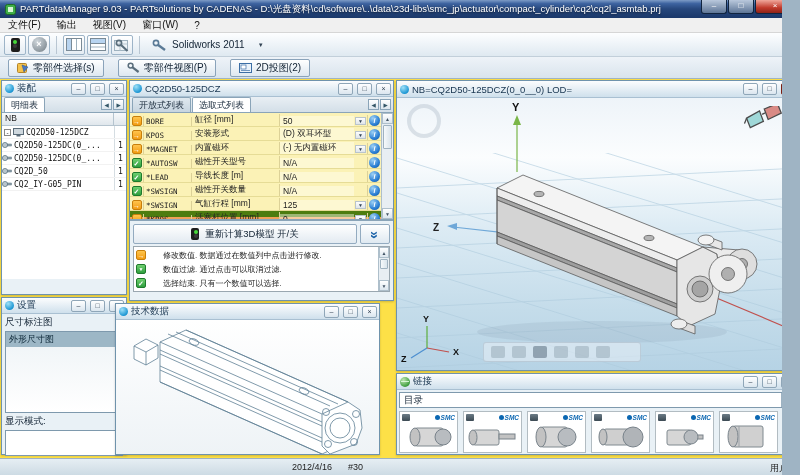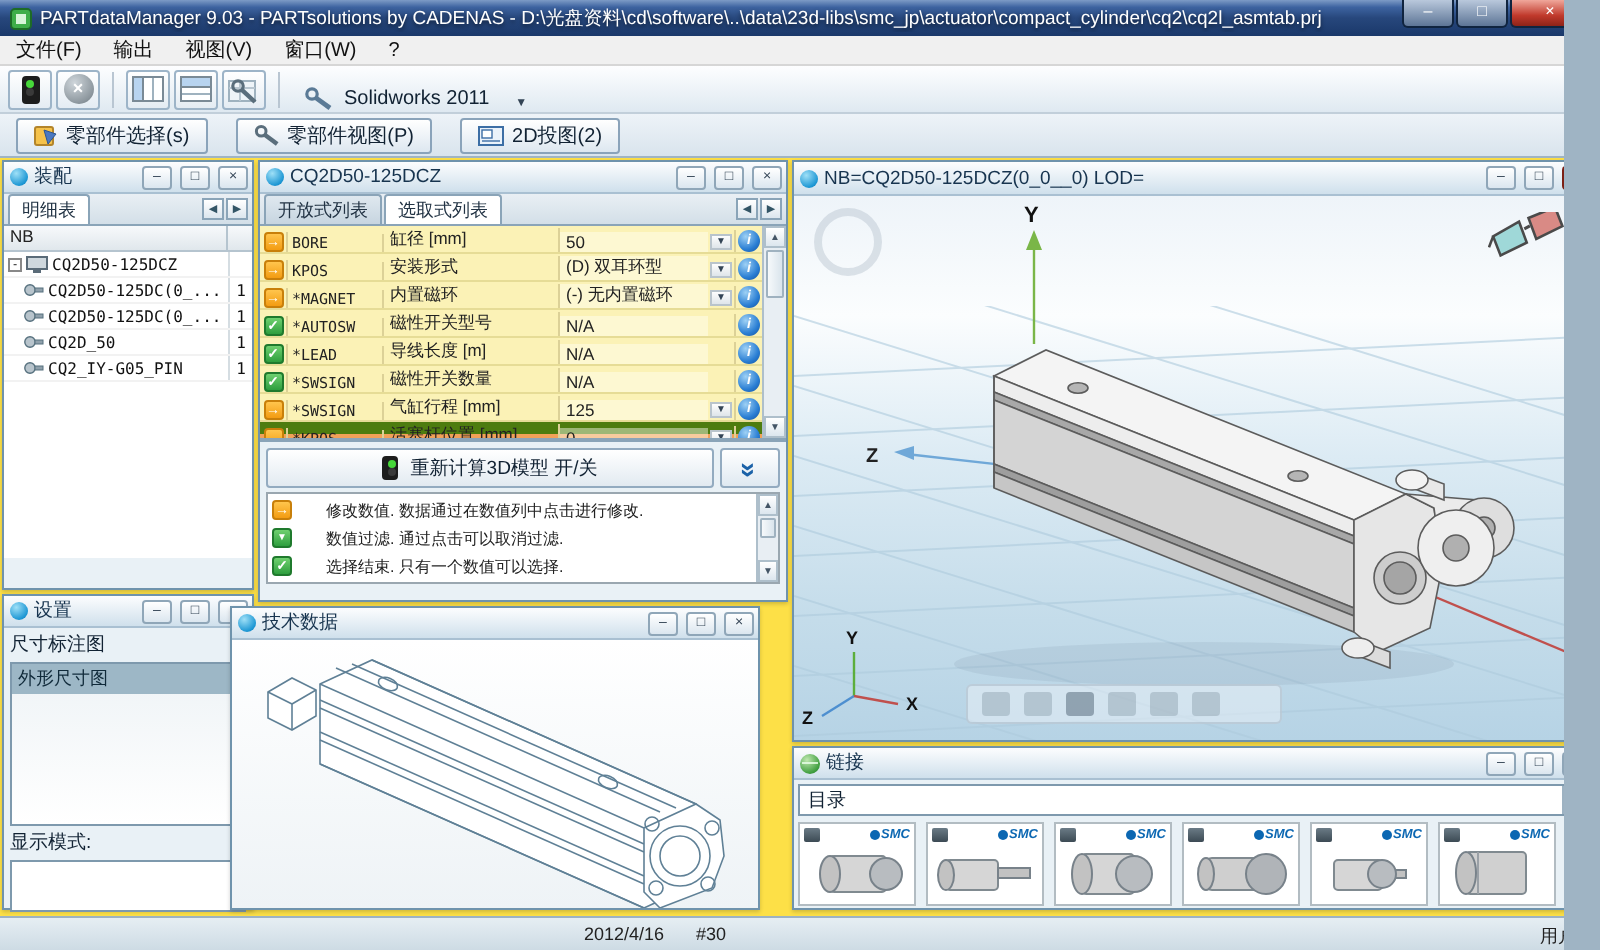--- a/index.html
+++ b/index.html
@@ -13,21 +13,21 @@
 .wb.close{width:40px;background:linear-gradient(#f0a79b,#c0392b 60%,#8e2318)}
 .menubar{position:absolute;top:18px;left:0;width:800px;height:15px;background:#f0f0f0;border-bottom:1px solid #d6d6d6;display:flex;align-items:center;font-size:10px;color:#111}
 .menu-item{padding:0 8px;height:100%;display:flex;align-items:center}
 
 .toolbar{position:absolute;top:33px;left:0;width:800px;height:24px;background:linear-gradient(#fdfeff,#dfe9f1);border-bottom:1px solid #c2cfda;display:flex;align-items:center;padding-left:4px;gap:2px}
 .tbtn{width:22px;height:20px;border:1px solid #9db4c8;border-radius:2px;background:linear-gradient(#ffffff,#e4ecf3);display:flex;align-items:center;justify-content:center}
 .tsep{width:1px;height:18px;background:#b9c6d2;margin:0 4px}
 .tl{width:9px;height:14px;background:#1d1d1d;border-radius:2px;position:relative}
 .tl::before{content:"";position:absolute;left:2.5px;top:2px;width:4px;height:4px;border-radius:50%;background:#47d83a;box-shadow:0 4px 0 #3a3a3a}
 .xball{width:15px;height:15px;border-radius:50%;background:radial-gradient(circle at 35% 30%,#cfd6db,#8d979e 70%,#6c767d);color:#fff;font-size:9px;font-weight:bold;text-align:center;line-height:14px}
-.sw-combo{display:flex;align-items:flex-end;gap:5px;height:20px;padding:0 6px;font-size:10px;color:#123}
+.sw-combo{display:flex;align-items:center;gap:5px;height:20px;padding:0 6px;font-size:10px;color:#123}
 .sw-drop{font-size:6px;color:#345;margin-left:8px}
 .tabsrow{position:absolute;top:57px;left:0;width:800px;height:22px;background:linear-gradient(#eef3f8,#d9e4ed);border-bottom:1px solid #9fb4c4;display:flex;align-items:center;padding-left:8px;gap:14px}
 .navtab{display:flex;align-items:center;gap:4px;height:18px;padding:0 8px;border:1px solid #8aa3ba;border-radius:2px;background:linear-gradient(#ffffff,#dde7f0);font-size:10px;color:#123}
 
 .panel{position:absolute;border:1px solid #6f93ac;background:#e9f1f6;box-shadow:0 1px 2px rgba(0,0,0,.18)}
 .ptitle{height:16px;display:flex;align-items:center;gap:3px;padding:0 2px 0 3px;background:linear-gradient(#fcfdfe,#cfe0ec);border-bottom:1px solid #a9c0d2;font-size:9.5px;color:#17344f}
 .pdot{width:9px;height:9px;border-radius:50%;background:radial-gradient(circle at 35% 30%,#9fe0f7,#1d97d4 70%,#0c6fa8);flex:none}
 .gdot{width:10px;height:10px;border-radius:50%;background:radial-gradient(circle at 35% 30%,#bfe8b0,#3f9e3f 70%,#1f6e24);flex:none;position:relative}
 .gdot::before{content:"";position:absolute;left:1px;top:4px;width:8px;height:2px;border-top:1px solid #eaffea;opacity:.8}
 .ptitle .t{flex:1;white-space:nowrap;overflow:hidden}
@@ -37,21 +37,21 @@
 .subtab{height:15px;padding:0 6px;font-size:9px;border:1px solid #8aa4b8;border-bottom:none;border-radius:2px 2px 0 0;background:linear-gradient(#dfe8ef,#c7d5e0);color:#234;display:flex;align-items:center;margin-right:1px}
 .subtab.active{background:#fff}
 .pager{margin-left:auto;display:flex;gap:1px;padding-bottom:2px}
 .pgbtn{width:11px;height:11px;font-size:5.5px;line-height:10px;text-align:center;border:1px solid #8aa4b8;background:linear-gradient(#fff,#dce6ee);color:#356}
 
 .bomhead{height:13px;background:linear-gradient(#f7f9fb,#e0e7ec);border-bottom:1px solid #b5c4cf;display:flex;font-size:8.5px;color:#222}
 .bomhead .h1{flex:1;padding-left:3px;border-right:1px solid #b5c4cf}
 .bomhead .h2{width:12px}
 .bomtree{background:#fff;height:153px;font-size:8px;font-family:"DejaVu Sans Mono",monospace;color:#111;overflow:hidden}
 .trow2{height:13px;display:flex;align-items:center;border-bottom:1px solid #f2f2f2}
-.trow2.child{padding-left:10px}
+.trow2.child{}
 .texp{width:7px;height:7px;border:1px solid #888;background:#fff;font-size:6px;line-height:5px;text-align:center;margin:0 2px;flex:none}
 .ticn{flex:none;margin-right:2px;display:flex}
 .tlabel{flex:1;white-space:nowrap;overflow:hidden}
 .tqty{width:12px;border-left:1px solid #d5dde2;text-align:center;align-self:stretch;line-height:13px;flex:none}
 
 .set-body{padding:2px 3px;font-size:9.5px;color:#123}
 .lbox{border:1px solid #7e99ad;background:linear-gradient(#eef3f6,#ffffff);margin:2px 0}
 .lbox .sel{background:#9db7c6;padding:1px 3px;font-size:9px;color:#102a3a}
 
 .ptable{height:108px;background:#fff;border-bottom:2px solid #8aa4b8;display:flex;overflow:hidden}

